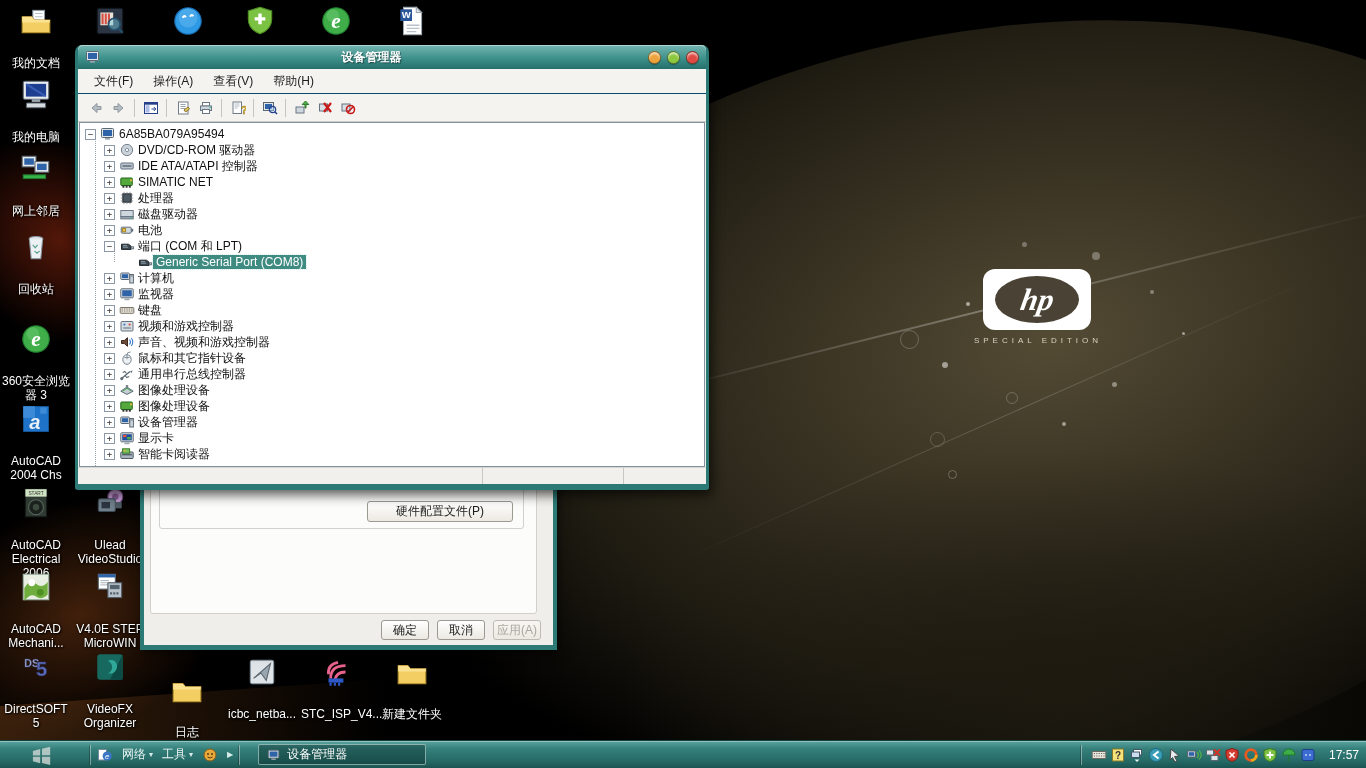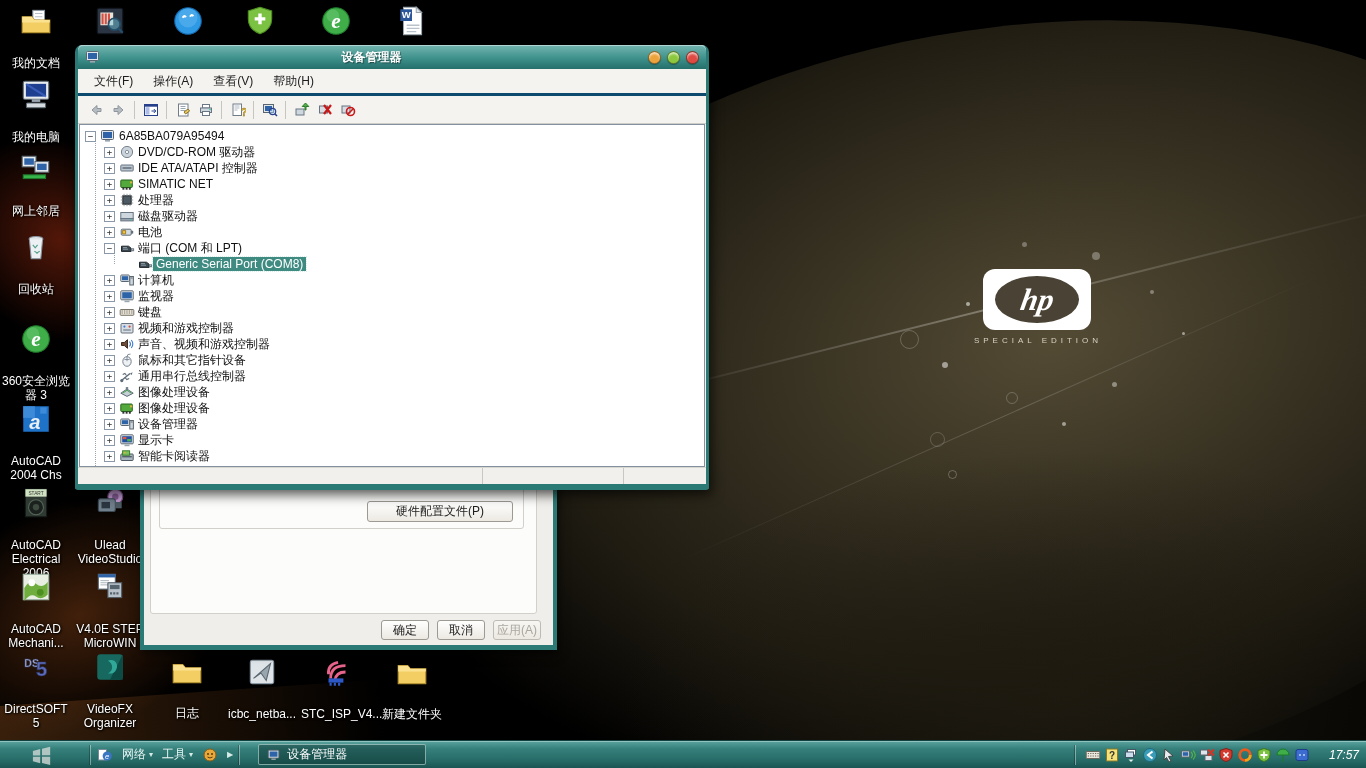--- a/index.html
+++ b/index.html
@@ -40,21 +40,21 @@
   .dm{position:absolute;left:75px;top:45px;width:634px;height:445px;box-sizing:border-box;z-index:10;
     border-left:3px solid #2c7a76;border-right:3px solid #2c7a76;border-bottom:6px solid #2c7a76;
     border-radius:7px 7px 3px 3px;background:#f2f1ed;box-shadow:3px 5px 12px rgba(0,0,0,.65);
     display:flex;flex-direction:column;}
   .dm-titlebar{height:24px;flex:none;border-radius:5px 5px 0 0;display:flex;align-items:center;padding:0 7px;
     background:linear-gradient(#74b5b0,#3e918c 55%,#256f6b);box-shadow:inset 0 1px 0 rgba(255,255,255,.45);}
   .dm-title{flex:1;text-align:center;color:#fff;font-weight:bold;text-shadow:1px 1px 1px rgba(0,0,0,.45);}
   .win-btn{width:11px;height:11px;border-radius:50%;margin-left:6px;border:1px solid rgba(40,30,10,.45);
     box-shadow:inset 0 2px 2px rgba(255,255,255,.65), 0 1px 1px rgba(0,0,0,.3);}
   .wb-min{background:#eda33c;} .wb-max{background:#8cc83e;} .wb-close{background:#df4a42;}
-  .dm-menubar{height:24px;flex:none;background:#f4f3f0;border-bottom:3px solid #0c4a6e;
+  .dm-menubar{height:24px;flex:none;background:#f4f3f0;border-bottom:1px solid #0c4a6e;
     display:flex;align-items:center;padding-left:6px;color:#1d1d1d;}
   .menu-item{padding:3px 10px;}
   .dm-toolbar{height:27px;flex:none;background:#f4f3f0;border-bottom:1px solid #cfcdc7;
     display:flex;align-items:center;padding-left:6px;}
   .tb-btn{width:23px;height:22px;display:flex;align-items:center;justify-content:center;border-radius:2px;}
   .tb-sep{width:1px;height:18px;background:#c7c5bf;margin:0 4px;}
   .dm-tree{flex:1;margin:0 1px;border:1px solid #83919e;background:#fff;position:relative;
     overflow:hidden;padding-top:3px;}
   .tree-vline{position:absolute;width:0;border-left:1px dotted #9aa4ad;}
   .trow{height:16px;display:flex;align-items:center;white-space:nowrap;color:#101010;}
@@ -85,21 +85,21 @@
     border-top:1px solid #0e4341;box-shadow:inset 0 1px 0 rgba(255,255,255,.35);color:#eaf6f4;}
   .start{width:84px;display:flex;align-items:center;justify-content:center;flex:none;}
   .qsep{width:1px;height:20px;background:rgba(255,255,255,.4);box-shadow:-1px 0 0 rgba(0,0,0,.25);margin:0 6px;flex:none;}
   .ql{display:flex;align-items:center;gap:9px;flex:none;}
   .ql .mi{display:flex;align-items:center;gap:3px;}
   .caret{font-size:8px;color:#d6ece8;}
   .taskbtn{margin-left:12px;width:168px;height:21px;flex:none;display:flex;align-items:center;gap:6px;padding:0 8px;
     box-sizing:border-box;background:rgba(8,40,38,.38);border:1px solid rgba(214,242,237,.55);border-radius:2px;color:#fff;}
   .tray{margin-left:auto;display:flex;align-items:center;gap:3px;padding-right:7px;}
   .tico{width:16px;height:16px;display:flex;align-items:center;justify-content:center;flex:none;}
-  .clock{margin-left:16px;color:#fff;font-style:italic;}
+  .clock{margin-left:10px;color:#fff;}
 </style>
 </head>
 <body>
 
 <div class="screen">
 
   <div class="wp wp-olive"></div>
   <div class="wp wp-olive2"></div>
   <div class="wp wp-line"></div>
   <div class="wp wp-line2"></div>
@@ -274,21 +274,21 @@
         <div class="lbl">DirectSOFT 5</div>
       </div>
       <div class="dicon" style="left: 74px; top: 650px;">
         <span class="ic"><svg width="34" height="34" viewBox="0 0 32 32" xmlns="http://www.w3.org/2000/svg">
             <rect x="4" y="4" width="24" height="24" rx="3" fill="#17685f"></rect>
             <path d="M28 4v24H16Z" fill="#0d4a43"></path>
             <path d="M14 10q4 2 4 6t-4 6q6 1 8-4t-2-8q-3-1-6 0Z" fill="#2fa89a"></path>
           </svg></span>
         <div class="lbl">VideoFX Organizer</div>
       </div>
-      <div class="dicon" style="left: 151px; top: 654px;">
+      <div class="dicon" style="left: 151px; top: 673px;">
         <span class="ic"><svg width="34" height="34" viewBox="0 0 32 32" xmlns="http://www.w3.org/2000/svg">
             <path d="M3 10h9l2.5 3H29v14H3Z" fill="#f3cf63" stroke="#b8922f"></path>
             <path d="M3 10h9l2.5 3H29v2.5H3Z" fill="#fbe291"></path>
           </svg></span>
         <div class="lbl">日志</div>
       </div>
       <div class="dicon" style="left: 226px; top: 655px;">
         <span class="ic"><svg width="34" height="34" viewBox="0 0 32 32" xmlns="http://www.w3.org/2000/svg">
             <rect x="5" y="5" width="22" height="22" rx="2" fill="#dfe4e8" stroke="#8795a1"></rect>
             <path d="M8 22L24 8l-4 16-5-7Z" fill="#9aa6af" stroke="#5b6770"></path>

